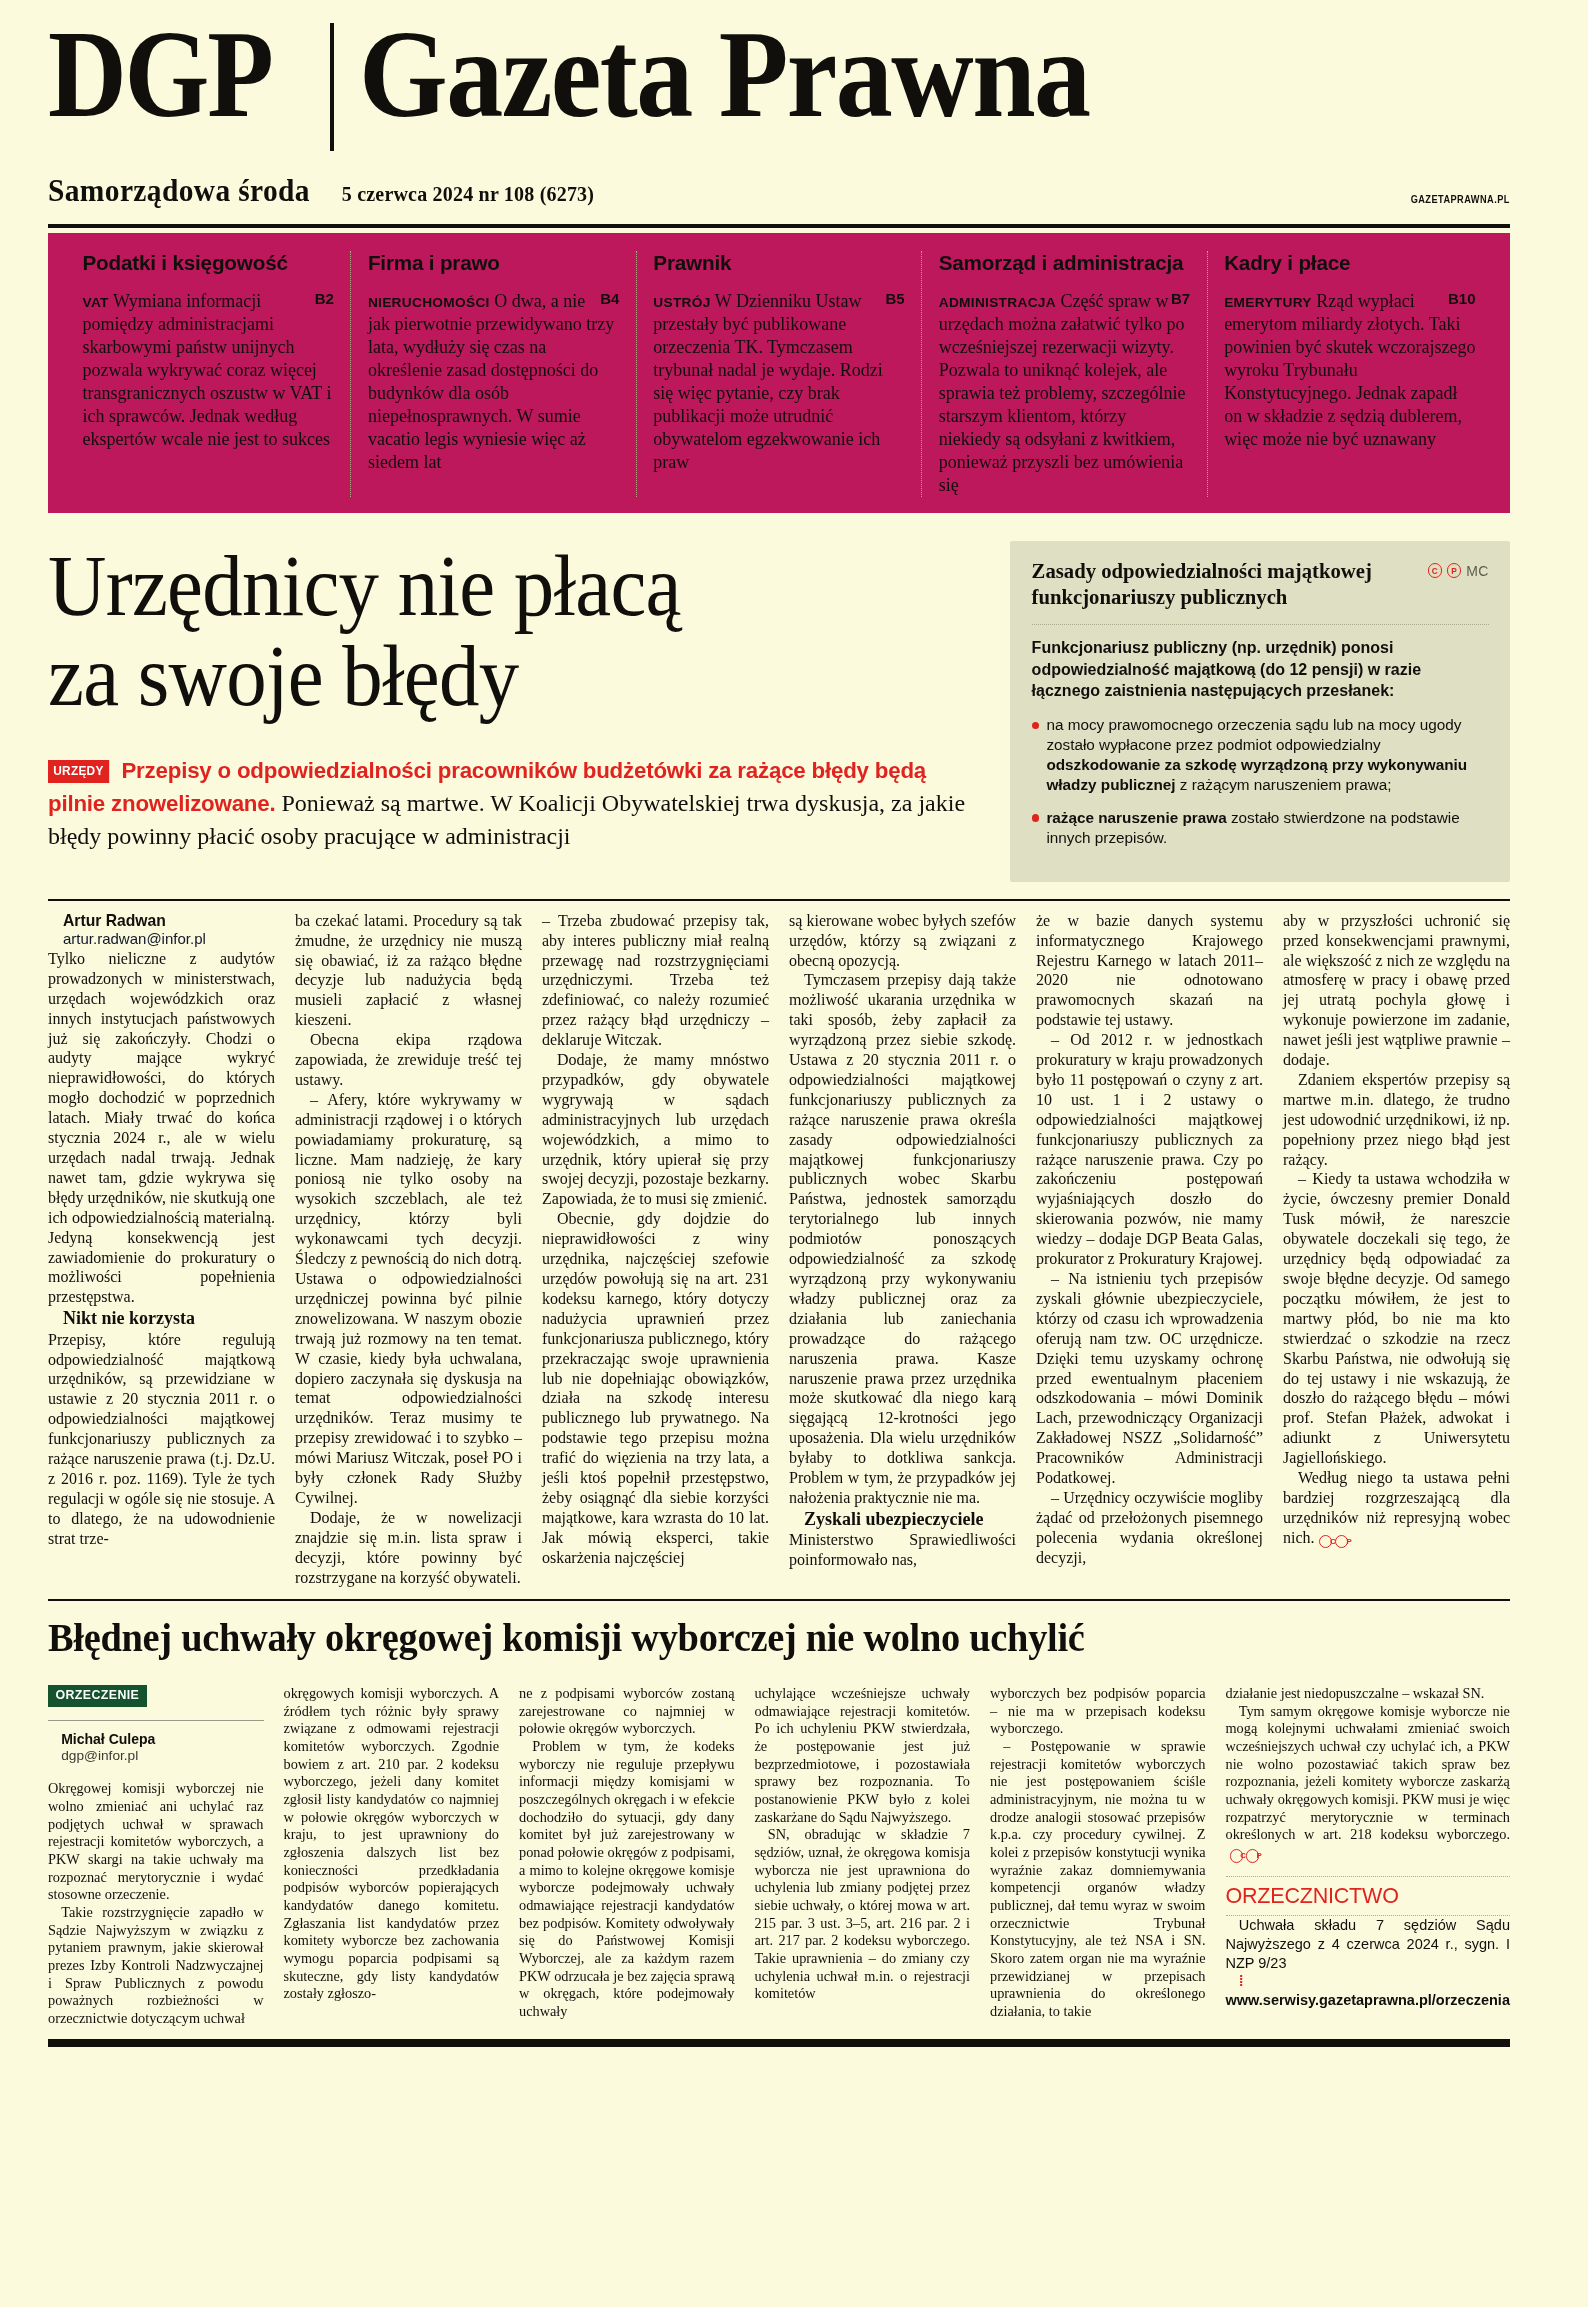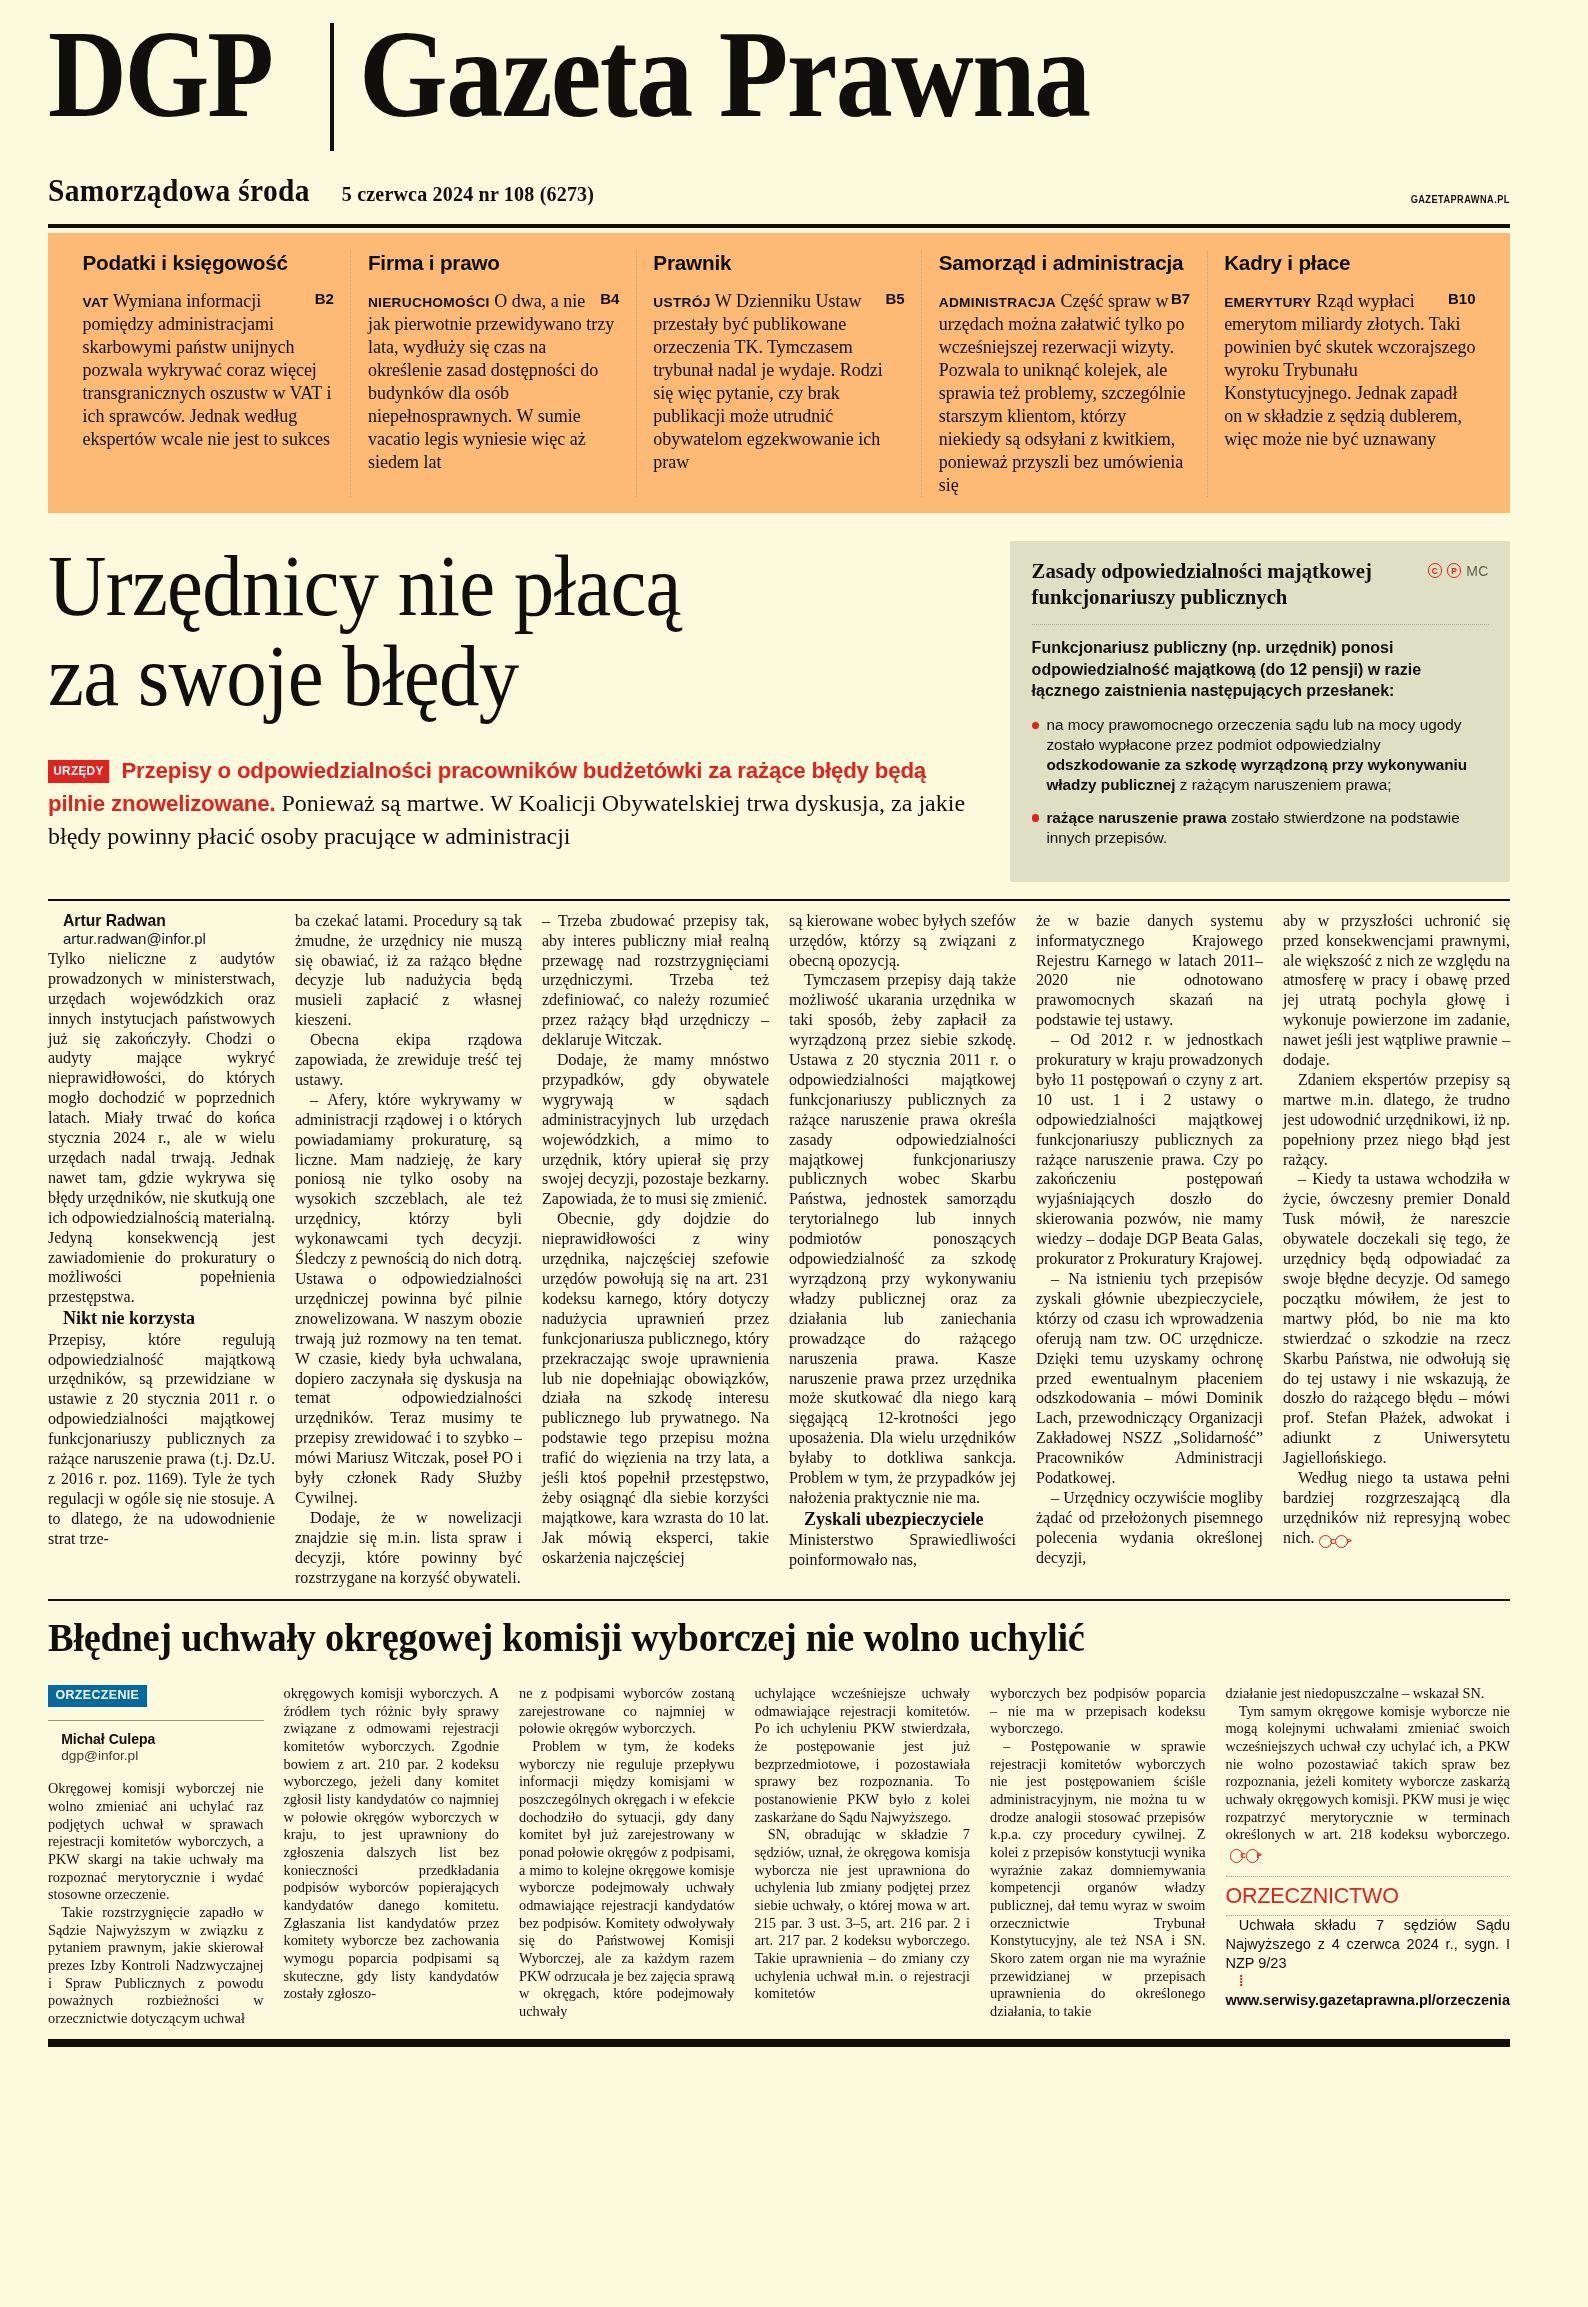--- a/index.html
+++ b/index.html
@@ -48,21 +48,21 @@
   }
   .dateline .site{
     position:absolute;right:0;bottom:3.3px;
     font-family:"Liberation Sans", sans-serif;font-weight:700;font-size:10px;letter-spacing:0.5px;
     transform:scaleX(.92);transform-origin:right bottom;
   }
   .mast-line{height:4.1px;background:#100f0c;margin-top:15px;}
 
   
   .teasers{
-    display:flex;background:#fdba74;margin-top:5px;padding:18px 18px 16.5px 18px;box-sizing:border-box;
+    display:flex;background:#be185d;margin-top:5px;padding:18px 18px 16.5px 18px;box-sizing:border-box;
   }
   .teaser{
     flex:1;padding:0 16.5px;position:relative;box-sizing:border-box;
   }
   .teaser + .teaser{border-left:1.7px dotted #b9a88a;}
   .teaser h3{
     margin:0 0 15px 0;
     font-family:"Liberation Sans", sans-serif;
     font-weight:700;font-size:20.7px;letter-spacing:-0.2px;
   }
@@ -165,21 +165,21 @@
   }
   .cols2{display:flex;margin-top:25px;}
   .col2{
     flex:1;padding-right:20px;box-sizing:border-box;
     font-size:14.3px;line-height:1.235;text-align:justify;hyphens:auto;
   }
   .col2:last-child{padding-right:0;}
   .col2 p{margin:0;text-indent:13.2px;}
   .col2 p.first{text-indent:0;}
   .tag2{
-    display:inline-block;background:#0369a1;color:#fff;
+    display:inline-block;background:#14532d;color:#fff;
     font-family:"Liberation Sans", sans-serif;font-weight:700;font-size:12.4px;
     padding:3.3px 7.4px;letter-spacing:0.4px;
   }
   .mini-rule{border-top:1.7px solid #9a9a86;margin:13.2px 0 10px 0;}
   .b2-name{font-family:"Liberation Sans", sans-serif;font-weight:700;font-size:14px;margin:0;}
   .b2-mail{font-family:"Liberation Sans", sans-serif;font-size:13.7px;color:#3c3b33;margin:0;}
   .orz-box{margin-top:13.2px;}
   .orz-sep{border-top:1.7px dotted #b0ac8e;}
   .orz-title{
     font-family:"Liberation Sans", sans-serif;font-size:21.5px;color:#e0231f;

